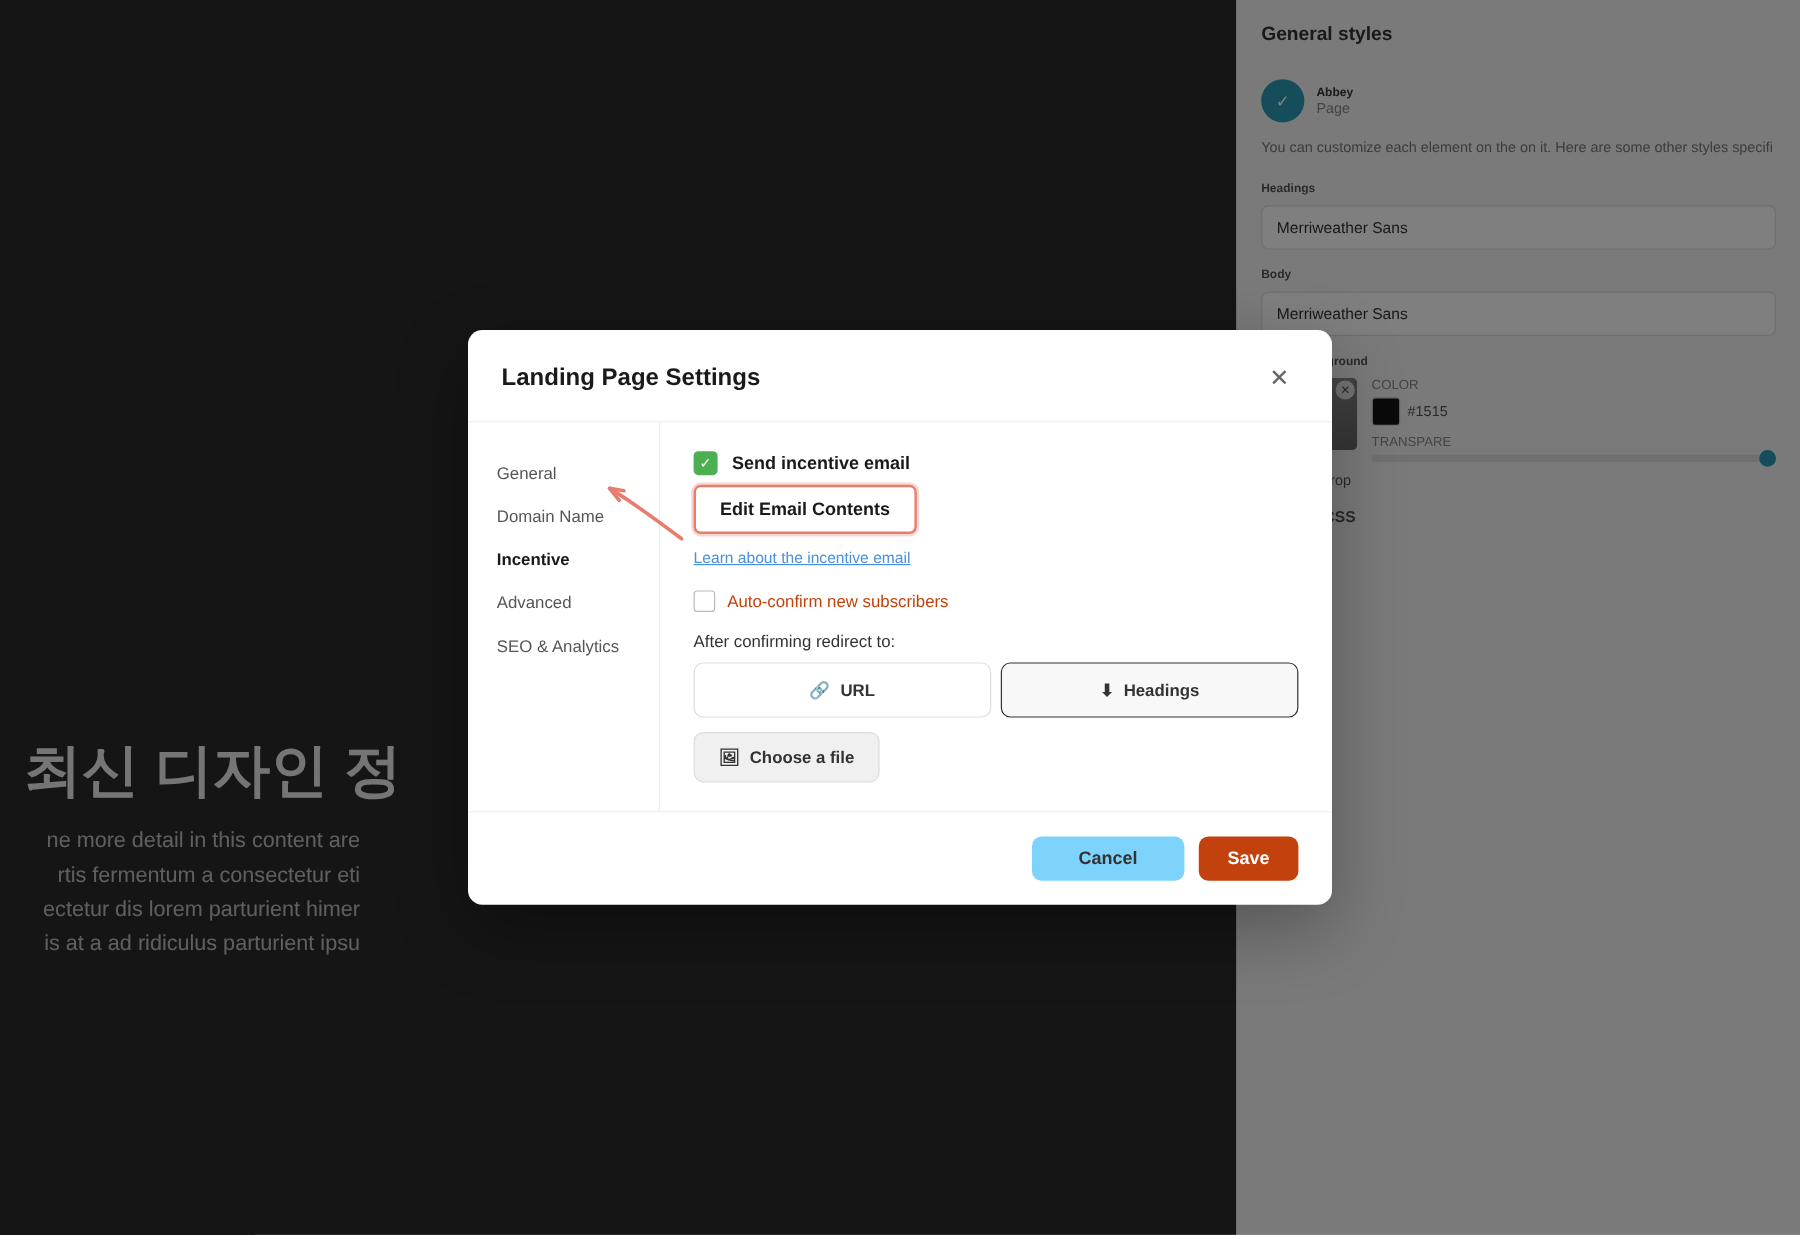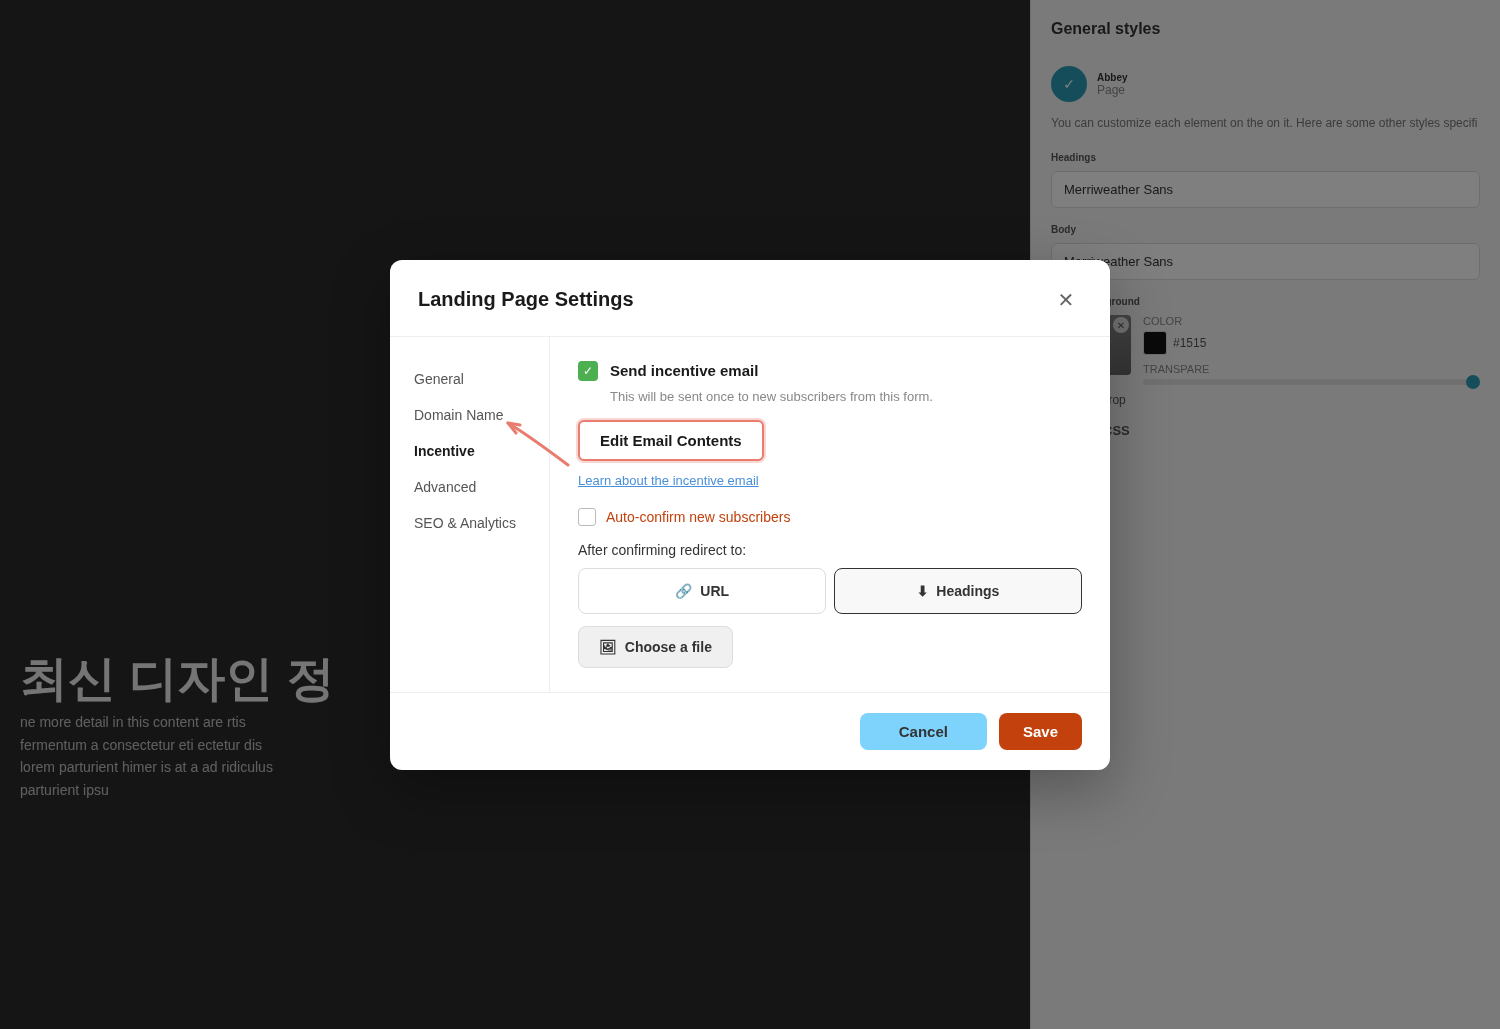--- a/index.html
+++ b/index.html
@@ -37,25 +37,26 @@
     }
 
     .bg-korean-title {
       font-size: 48px;
       font-weight: bold;
       color: white;
       opacity: 0.9;
     }
 
     .bg-body-text {
-      font-size: 14px;
+      font-size: 18px;
       color: rgba(255,255,255,0.7);
       line-height: 1.6;
       max-width: 280px;
-      margin-top: 0;
+      margin-top: 12px;
+      text-align: right;
     }
 
     
     .right-sidebar {
       position: absolute;
       right: 0;
       top: 0;
       width: 470px;
       height: 1029px;
       background: #f5f5f5;
@@ -567,21 +568,20 @@
         <div class="nav-item">Advanced</div>
         <div class="nav-item">SEO &amp; Analytics</div>
       </div>
 
       <div class="dialog-content">
         
         <div class="send-incentive-row">
           <div class="checkbox-green">✓</div>
           <div class="send-incentive-label">Send incentive email</div>
         </div>
-        <div class="send-incentive-desc">This will be sent once to new subscribers from this form.</div>
 
         
         <div style="position:relative; margin-bottom: 12px;">
           
           <svg class="arrow-annotation" viewBox="0 0 90 60" fill="none" xmlns="http://www.w3.org/2000/svg">
             <path d="M80 50 Q40 20 20 8" stroke="#e87c6e" stroke-width="3" stroke-linecap="round" fill="none"></path>
             <path d="M20 8 L28 18 M20 8 L32 10" stroke="#e87c6e" stroke-width="3" stroke-linecap="round" fill="none"></path>
           </svg>
           <button class="edit-email-btn">Edit Email Contents</button>
         </div>

